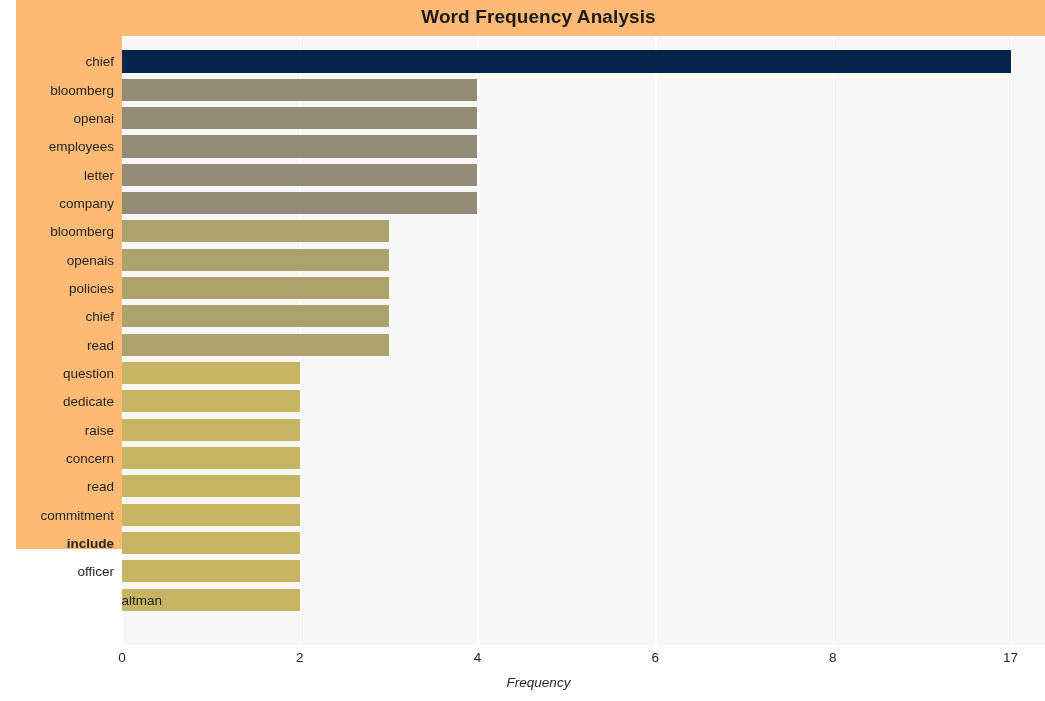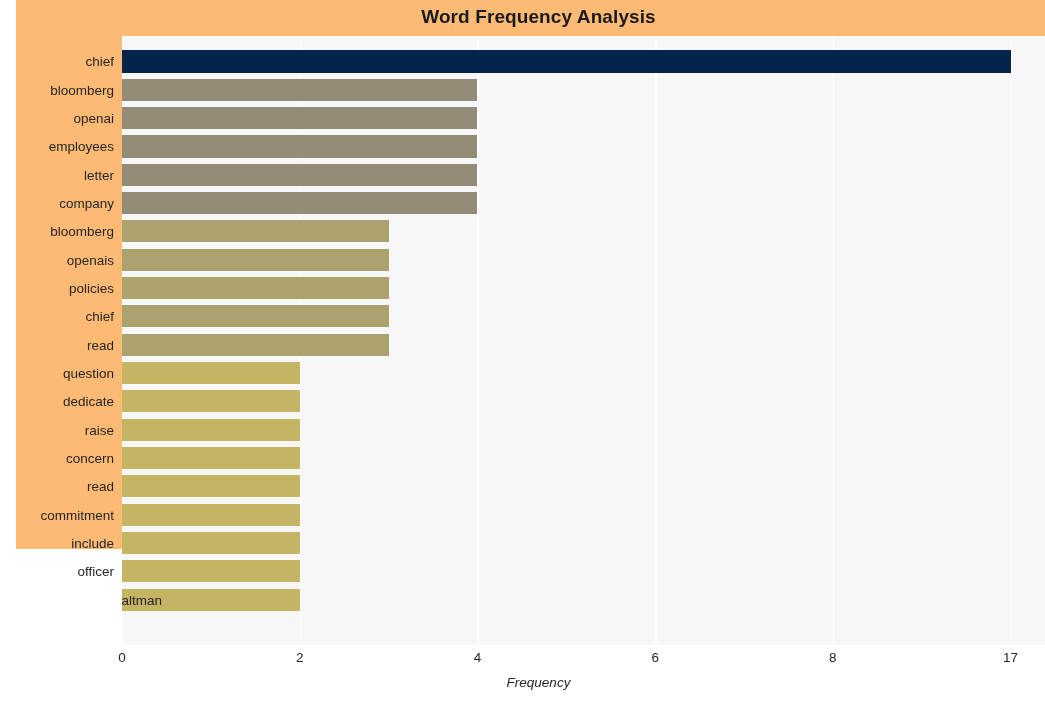--- a/index.html
+++ b/index.html
@@ -214,21 +214,21 @@
       <div class="ytick" style="top: 223.772px;">openais</div>
       <div class="ytick" style="top: 252.098px;">policies</div>
       <div class="ytick" style="top: 280.423px;">chief</div>
       <div class="ytick" style="top: 308.749px;">read</div>
       <div class="ytick" style="top: 337.074px;">question</div>
       <div class="ytick" style="top: 365.4px;">dedicate</div>
       <div class="ytick" style="top: 393.726px;">raise</div>
       <div class="ytick" style="top: 422.051px;">concern</div>
       <div class="ytick" style="top: 450.377px;">read</div>
       <div class="ytick" style="top: 478.702px;">commitment</div>
-      <div class="ytick" style="top: 507.028px;">include</div>
+      <div class="ytick" style="top: 507.028px; font-weight: bold;">include</div>
       <div class="ytick" style="top: 535.353px;">officer</div>
       <div class="ytick" style="top: 563.679px; padding-left: 48px;">altman</div>
     </div>
   <div id="xtick-layer">
       <div class="xtick" style="left: 106px;">0</div>
       <div class="xtick" style="left: 283.714px;">2</div>
       <div class="xtick" style="left: 461.429px;">4</div>
       <div class="xtick" style="left: 639.143px;">6</div>
       <div class="xtick" style="left: 816.857px;">8</div>
       <div class="xtick" style="left: 994.571px;">17</div>

